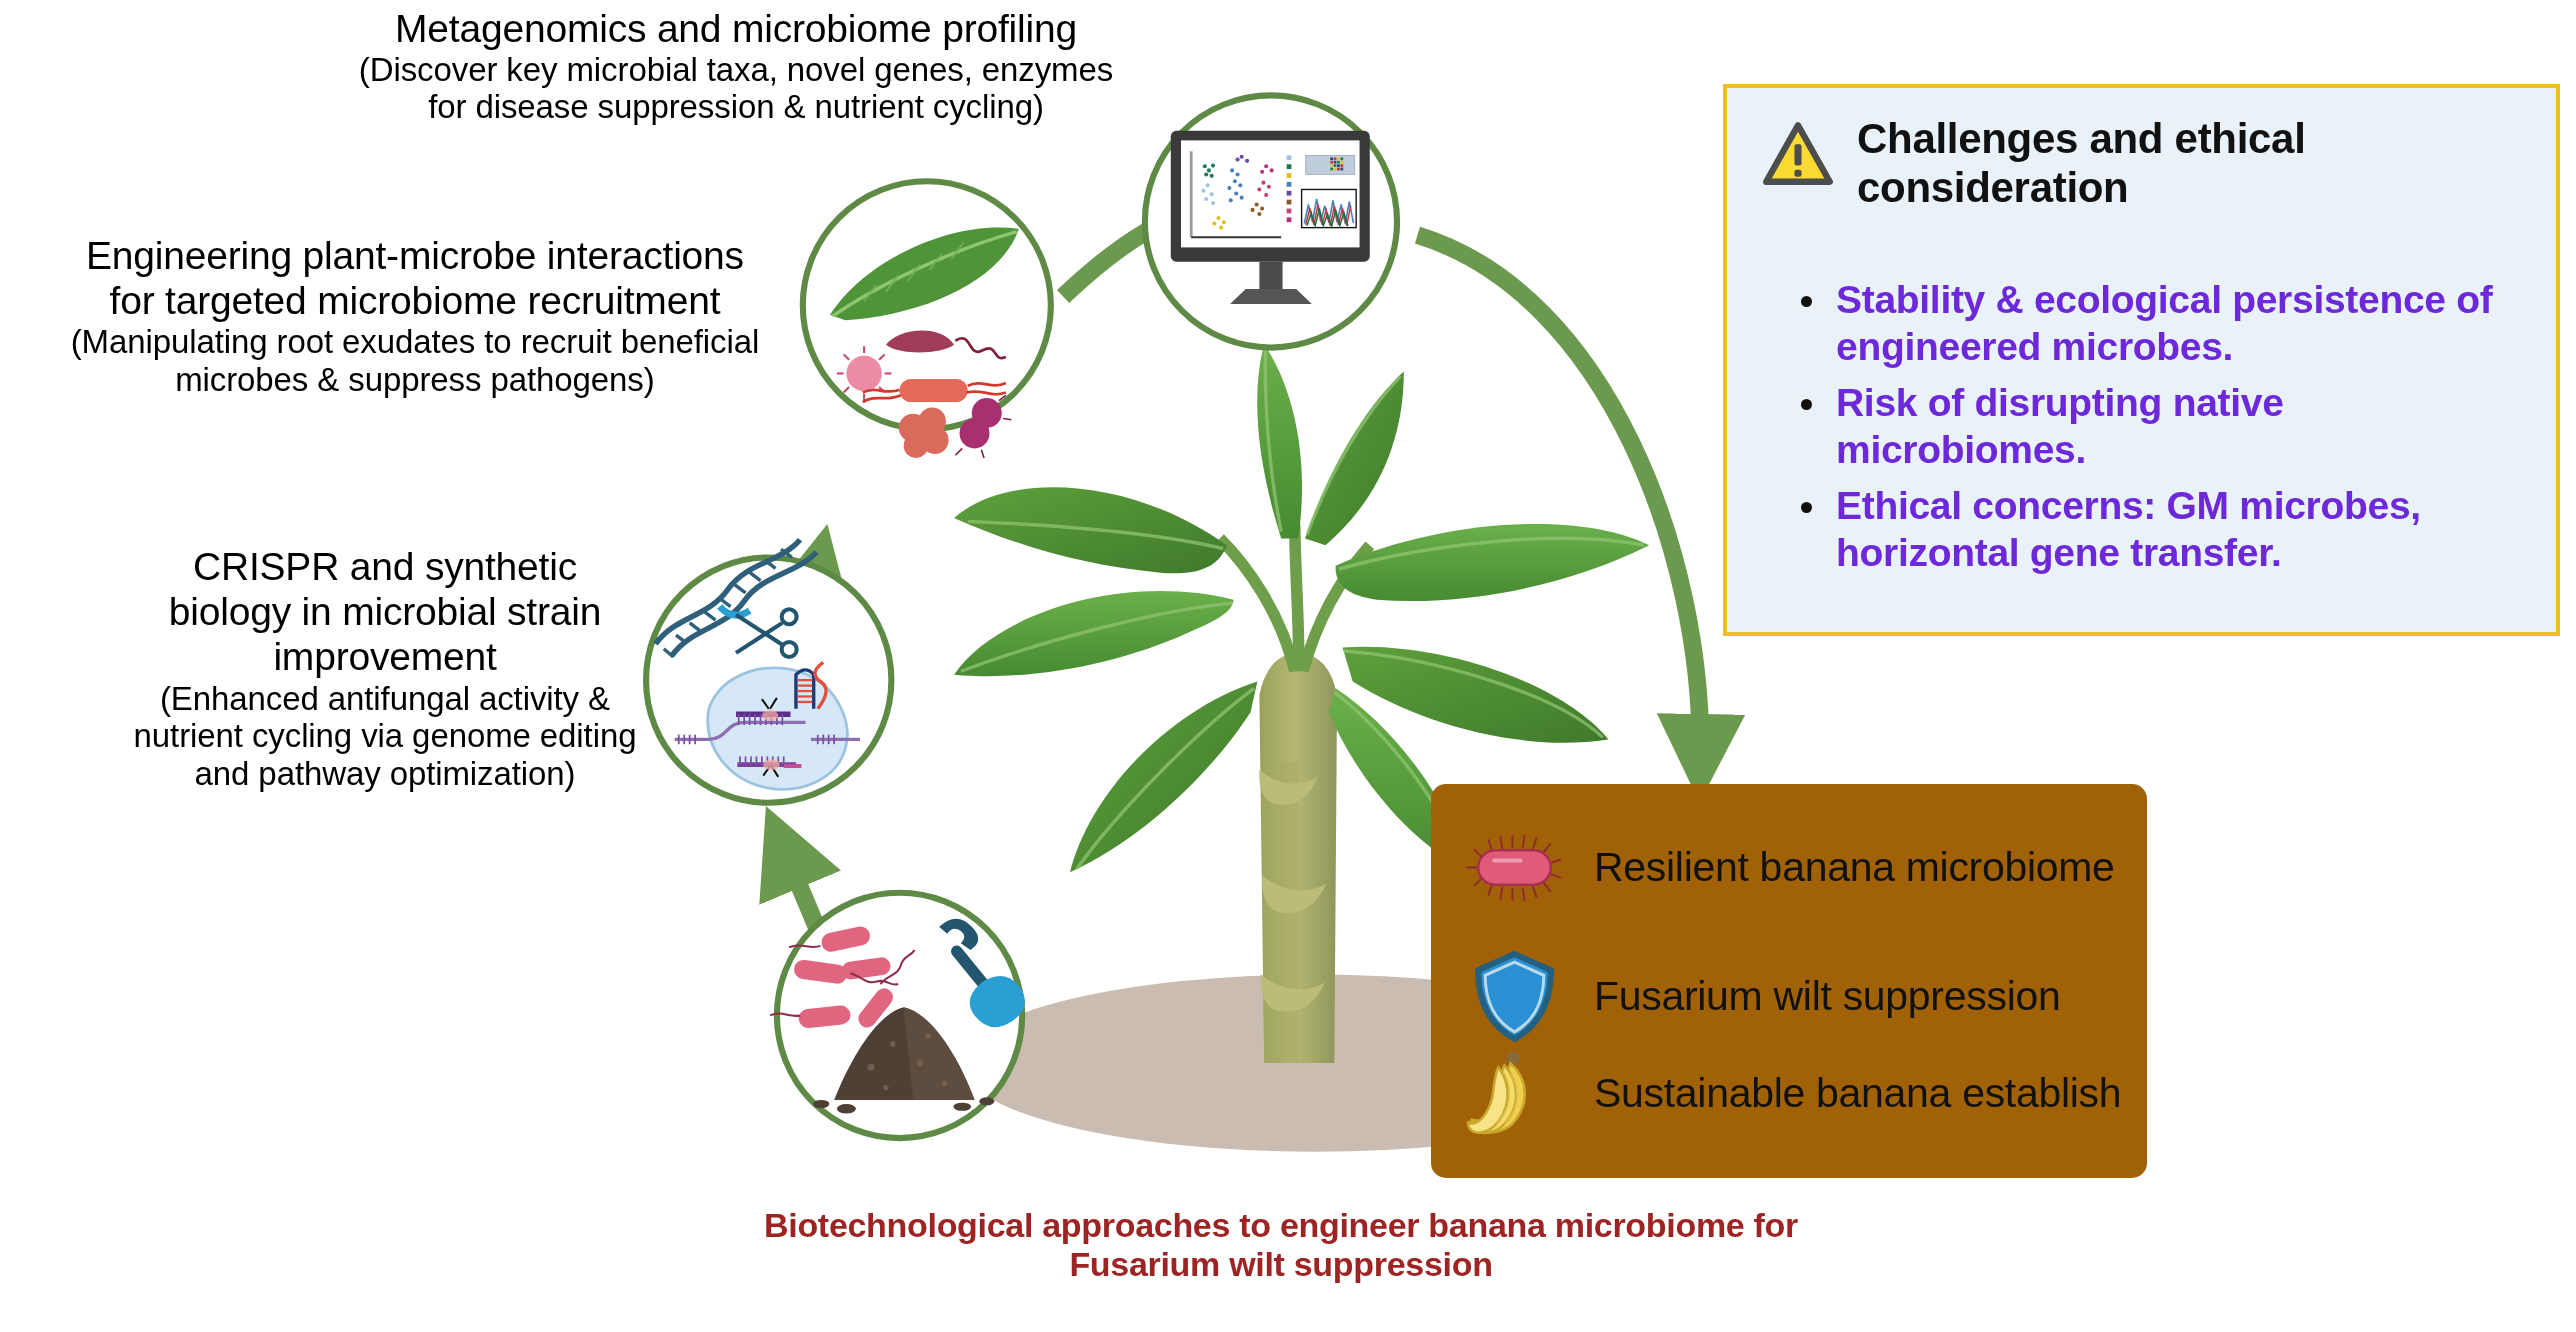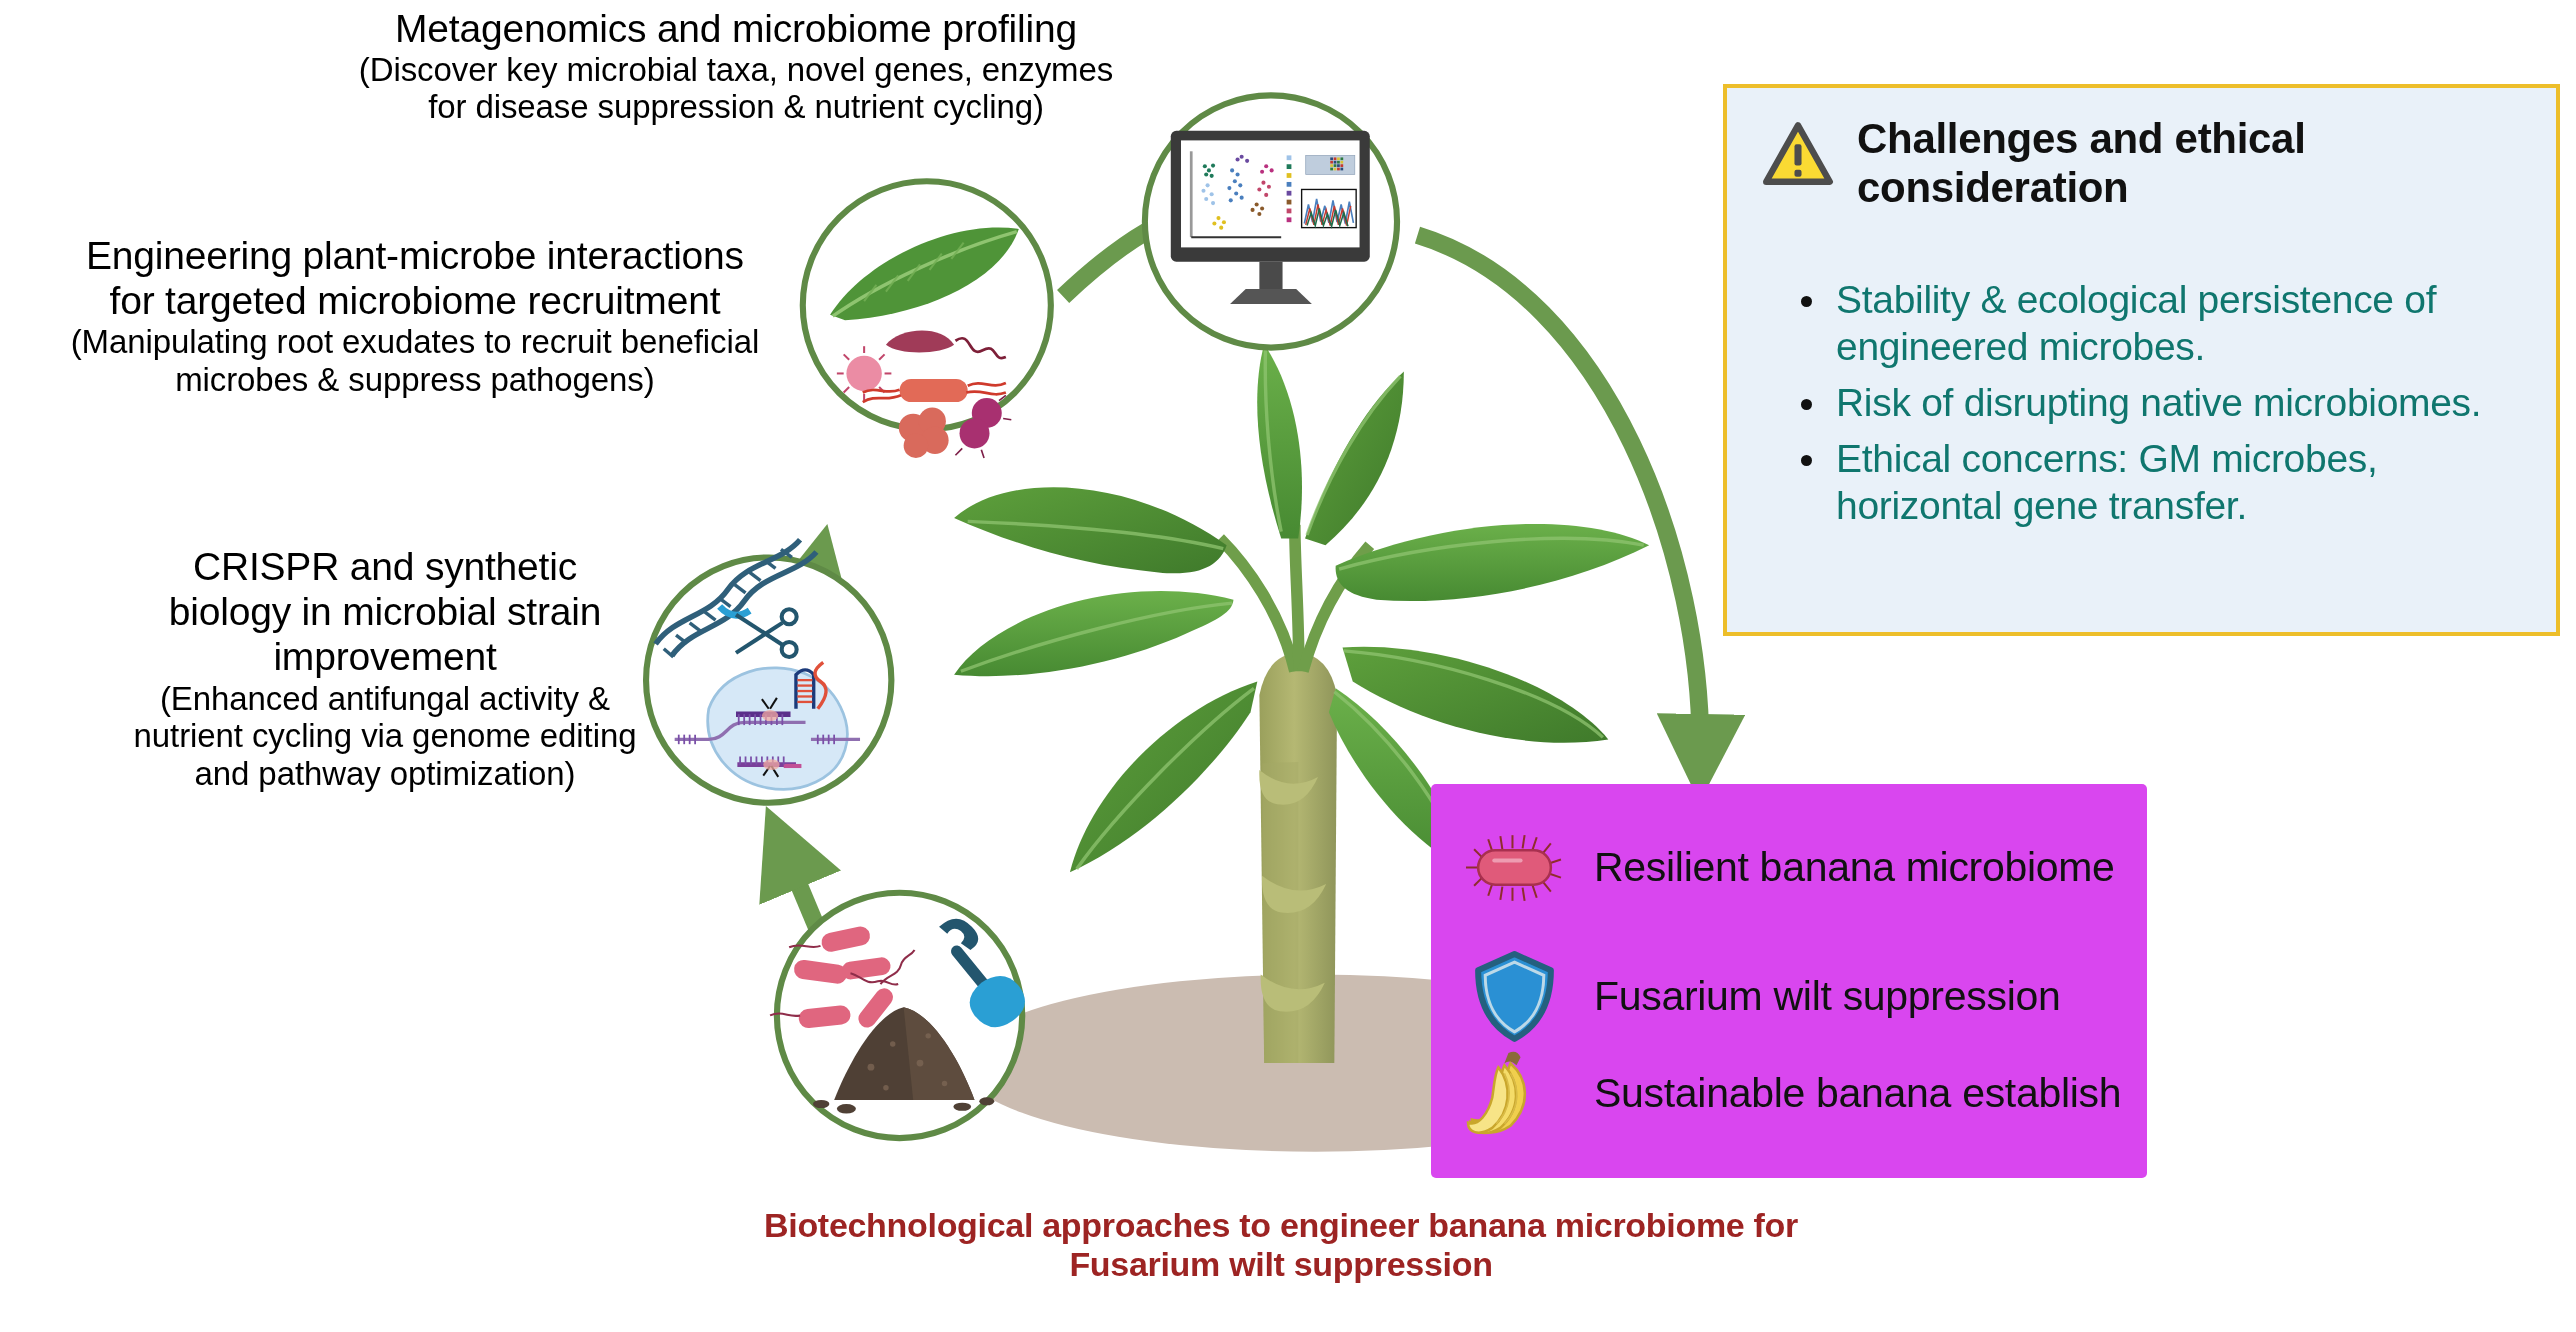--- a/index.html
+++ b/index.html
@@ -54,37 +54,38 @@
                display: flex; align-items: flex-start; gap: 23px; }
   .warn-tri { flex: 0 0 auto; width: 72px; height: 65px; margin-top: 6.8px; }
   #chal-title {
     font-weight: bold; font-size: 42px; line-height: 1.16; color:#111;
     letter-spacing: -0.3px; padding-top: 1.4px;
   }
   #chal-list { position: absolute; left: 59px; top: 189px; width: 748px;
                list-style: none; }
   #chal-list li {
     position: relative;
-    font-size: 39px; line-height: 1.2; color: #0f766e;
+    font-size: 39px; line-height: 1.2; color: #6d28d9;
     padding-left: 50px; margin-bottom: 9.5px;
     letter-spacing: -0.3px;
+    font-weight: bold;
   }
   #chal-list li::before {
     content: "";
     position: absolute; left: 15px; top: 19px;
     width: 11px; height: 11px; border-radius: 50%; background: #111;
   }
 
   
   #outcomes {
     position: absolute;
     left: 1431px; top: 784px;
     width: 716px; height: 394px;
-    background: #d946ef;
-    border-radius: 5px;
+    background: #a16207;
+    border-radius: 15px;
   }
   .outcome-row {
     position: absolute; left: 33px; width: 681px;
     display: flex; align-items: center; gap: 29px;
   }
   #out-0 { top: 33px; }
   #out-1 { top: 162px; }
   #out-2 { top: 259px; }
   .outcome-icon { flex: 0 0 auto; width: 101px; height: 101px; }
   .outcome-text { font-size: 41px; line-height: 1.16; color: #111; letter-spacing:-0.3px; }

